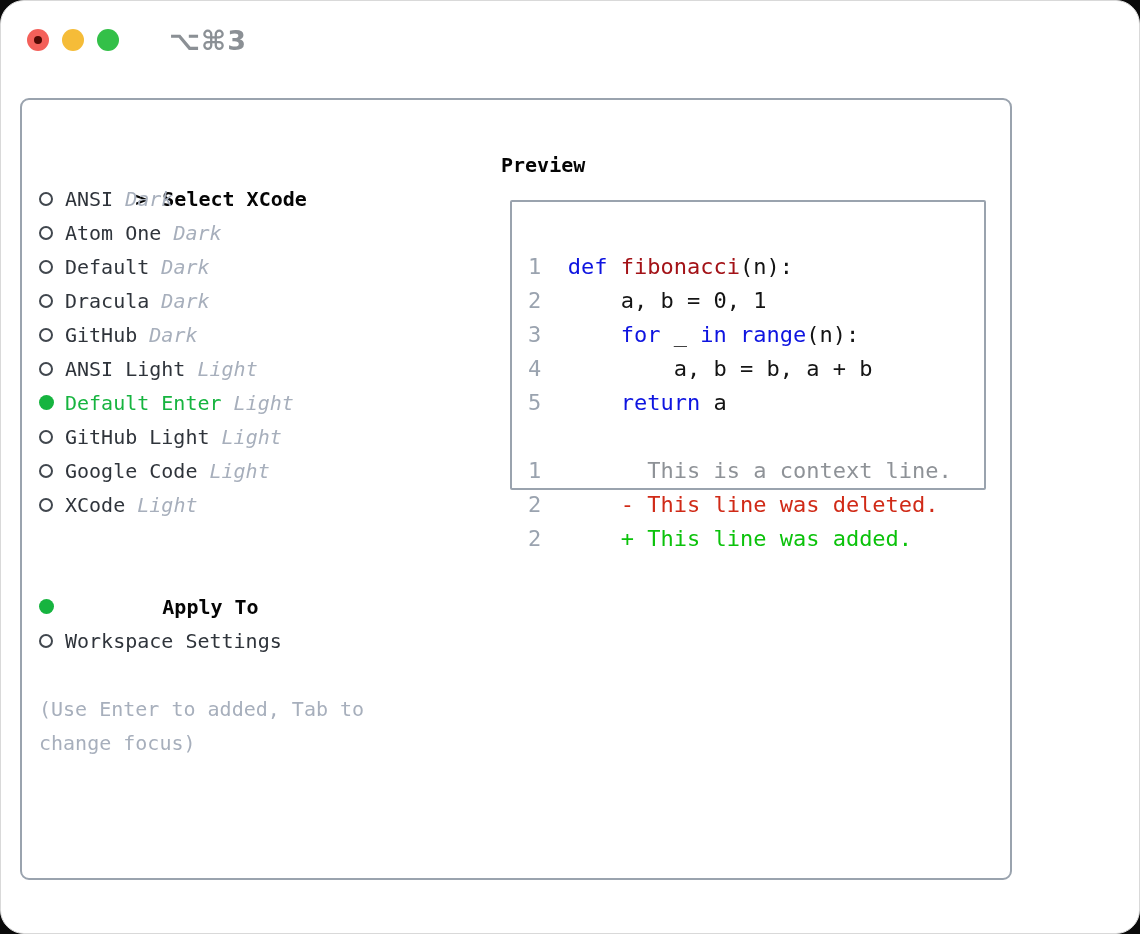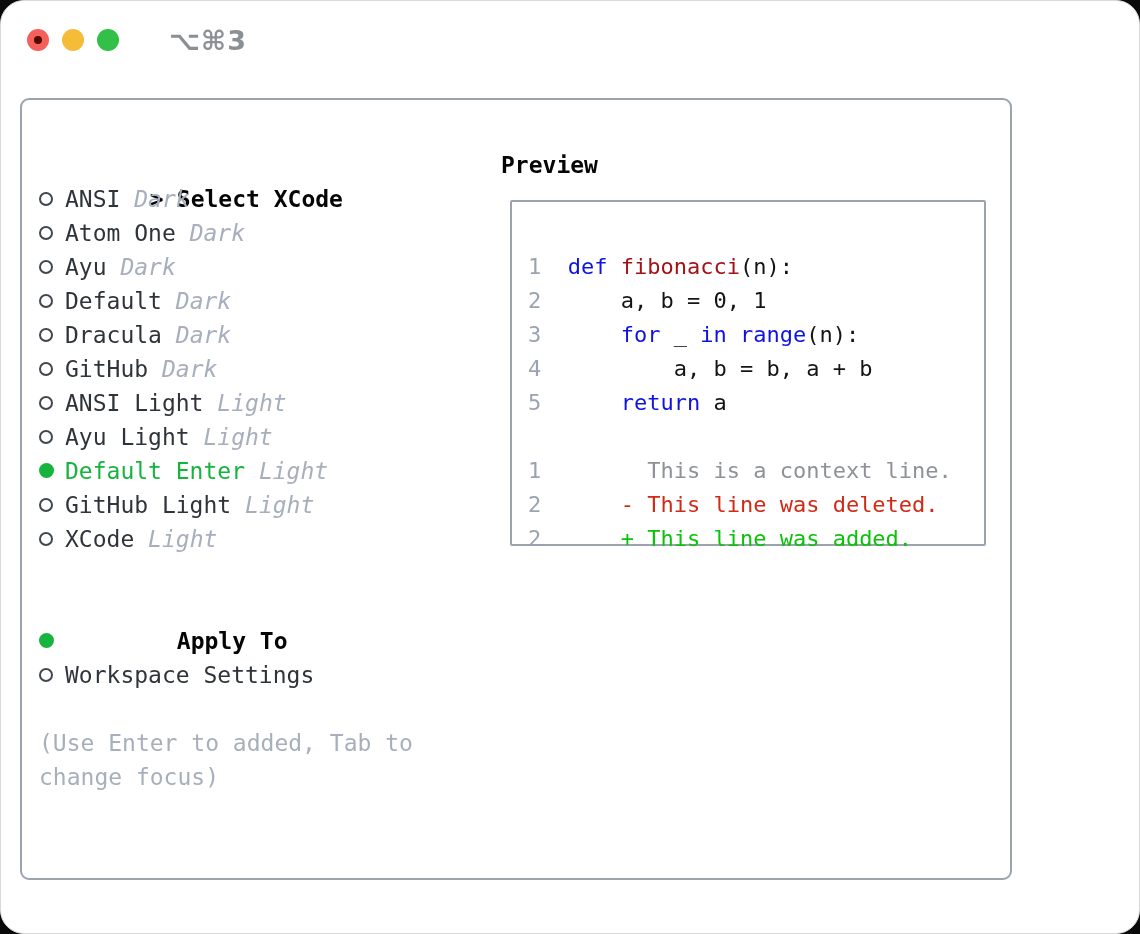--- a/index.html
+++ b/index.html
@@ -35,21 +35,21 @@
   
   .panel{
     position:absolute;left:19px;top:97px;width:992px;height:782px;
     box-sizing:border-box;
     border:2px solid var(--border_gray);
     border-radius:9px;
     background:#ffffff;
   }
   .col-left{position:absolute;left:17px;top:48px;width:440px;}
   .col-right{position:absolute;left:479px;top:48px;width:500px;}
-  .row{height:34px;line-height:34px;font-size:23px;white-space:pre;color:#2f343b;}
+  .row{height:34px;line-height:34px;font-size:20px;white-space:pre;color:#2f343b;}
   .row-blank{height:34px;}
   .h1{font-weight:bold;color:#050505;}
   .cursor{display:inline-block;width:27px;font-weight:bold;color:#050505;}
   .indent{padding-left:27px;}
   
   .radio{
     display:inline-block;box-sizing:border-box;vertical-align:middle;
     width:14px;height:14px;border-radius:50%;
     border:2px solid #41474e;margin-right:12px;margin-top:-4px;
   }
@@ -59,21 +59,21 @@
   }
   .t-name{color:#2f343b;}
   .t-name.sel{color:var(--selected_green);}
   .t-tag{color:var(--tag_gray);font-style:italic;}
   .help{color:var(--tag_gray);}
   
   .preview-title{font-weight:bold;color:#050505;}
   .preview-box{
     box-sizing:border-box;
     margin-left:9px;margin-top:18px;
-    width:476px;height:346px;
+    width:476px;height:290px;
     border:2px solid var(--border_gray);
     border-radius:2px;
     padding:48px 0 0 16px;
     background:#ffffff;
   }
   .crow{height:34px;line-height:34px;font-size:22px;white-space:pre;color:#141414;}
   .ln{display:inline-block;width:3ch;color:var(--line_number_gray);}
   .tok-pl{color:#141414;}
   .tok-kw{color:var(--keyword_blue);}
   .tok-fn{color:var(--function_red);}
@@ -96,28 +96,27 @@
   <div class="panel">
 
     <div class="col-left">
       <div class="row">
         <span class="cursor">&gt;</span><span class="h1">Select XCode</span>
       </div>
 
       <div id="theme-list">
           <div class="row"><span class="radio"></span><span class="t-name">ANSI</span> <span class="t-tag">Dark</span></div>
           <div class="row"><span class="radio"></span><span class="t-name">Atom One</span> <span class="t-tag">Dark</span></div>
-          <div class="row"><span class="radio"></span><span class="t-name">Ayu</span> <span class="t-tag">Dark</span></div>
           <div class="row"><span class="radio"></span><span class="t-name">Default</span> <span class="t-tag">Dark</span></div>
           <div class="row"><span class="radio"></span><span class="t-name">Dracula</span> <span class="t-tag">Dark</span></div>
           <div class="row"><span class="radio"></span><span class="t-name">GitHub</span> <span class="t-tag">Dark</span></div>
           <div class="row"><span class="radio"></span><span class="t-name">ANSI Light</span> <span class="t-tag">Light</span></div>
-          <div class="row"><span class="radio"></span><span class="t-name">Ayu Light</span> <span class="t-tag">Light</span></div>
           <div class="row"><span class="radio sel"></span><span class="t-name sel">Default Enter</span> <span class="t-tag">Light</span></div>
           <div class="row"><span class="radio"></span><span class="t-name">GitHub Light</span> <span class="t-tag">Light</span></div>
+          <div class="row"><span class="radio"></span><span class="t-name">Google Code</span> <span class="t-tag">Light</span></div>
           <div class="row"><span class="radio"></span><span class="t-name">XCode</span> <span class="t-tag">Light</span></div>
         </div>
 
       <div class="row row-blank"></div>
 
       <div class="row indent">
         <span class="h1">Apply To</span>
       </div>
 
       <div id="apply-list">

